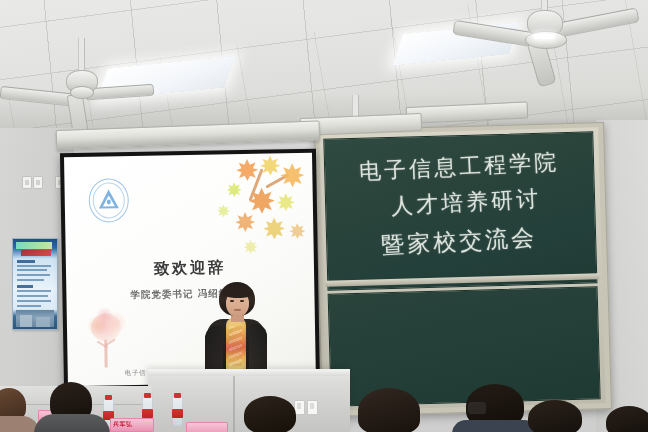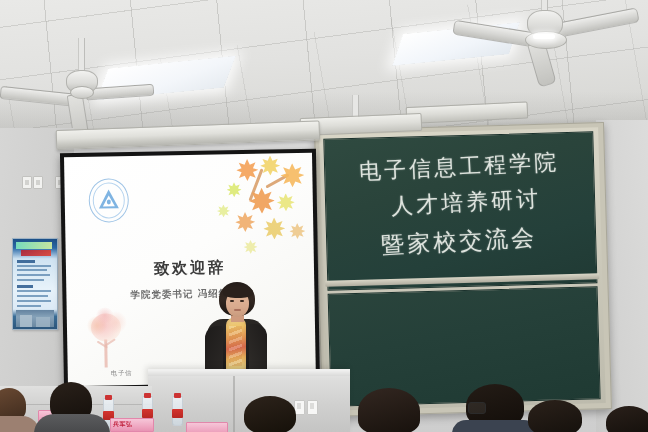--- a/index.html
+++ b/index.html
@@ -170,21 +170,21 @@
     position:absolute;left:0;right:0;top:103px;text-align:center;
     font-family:"DejaVu Sans",sans-serif;
     font-size:15.5px;font-weight:700;color:#3b3b3b;letter-spacing:2.5px;
   }
   #slide-subtitle{
     position:absolute;left:0;right:0;top:133px;text-align:center;
     font-family:"DejaVu Sans",sans-serif;
     font-size:9.5px;font-weight:600;color:#6e6e6e;letter-spacing:1px;
   }
   #slide-footer{
-    position:absolute;left:43px;bottom:7px;
+    position:absolute;left:57px;bottom:7px;
     font-family:"DejaVu Sans",sans-serif;
     font-size:6.5px;color:#8d8d8d;letter-spacing:.6px;
   }
 
   
   #slide-tree{position:absolute;left:16px;bottom:18px;width:46px;height:60px;}
   #slide-tree .trunk{position:absolute;left:21px;bottom:0;width:3px;height:28px;background:#e8b9ae;opacity:.8;}
   #slide-tree .br{position:absolute;background:#e8b9ae;opacity:.7;border-radius:2px;}
   #slide-tree .blob{position:absolute;border-radius:50%;}
 

